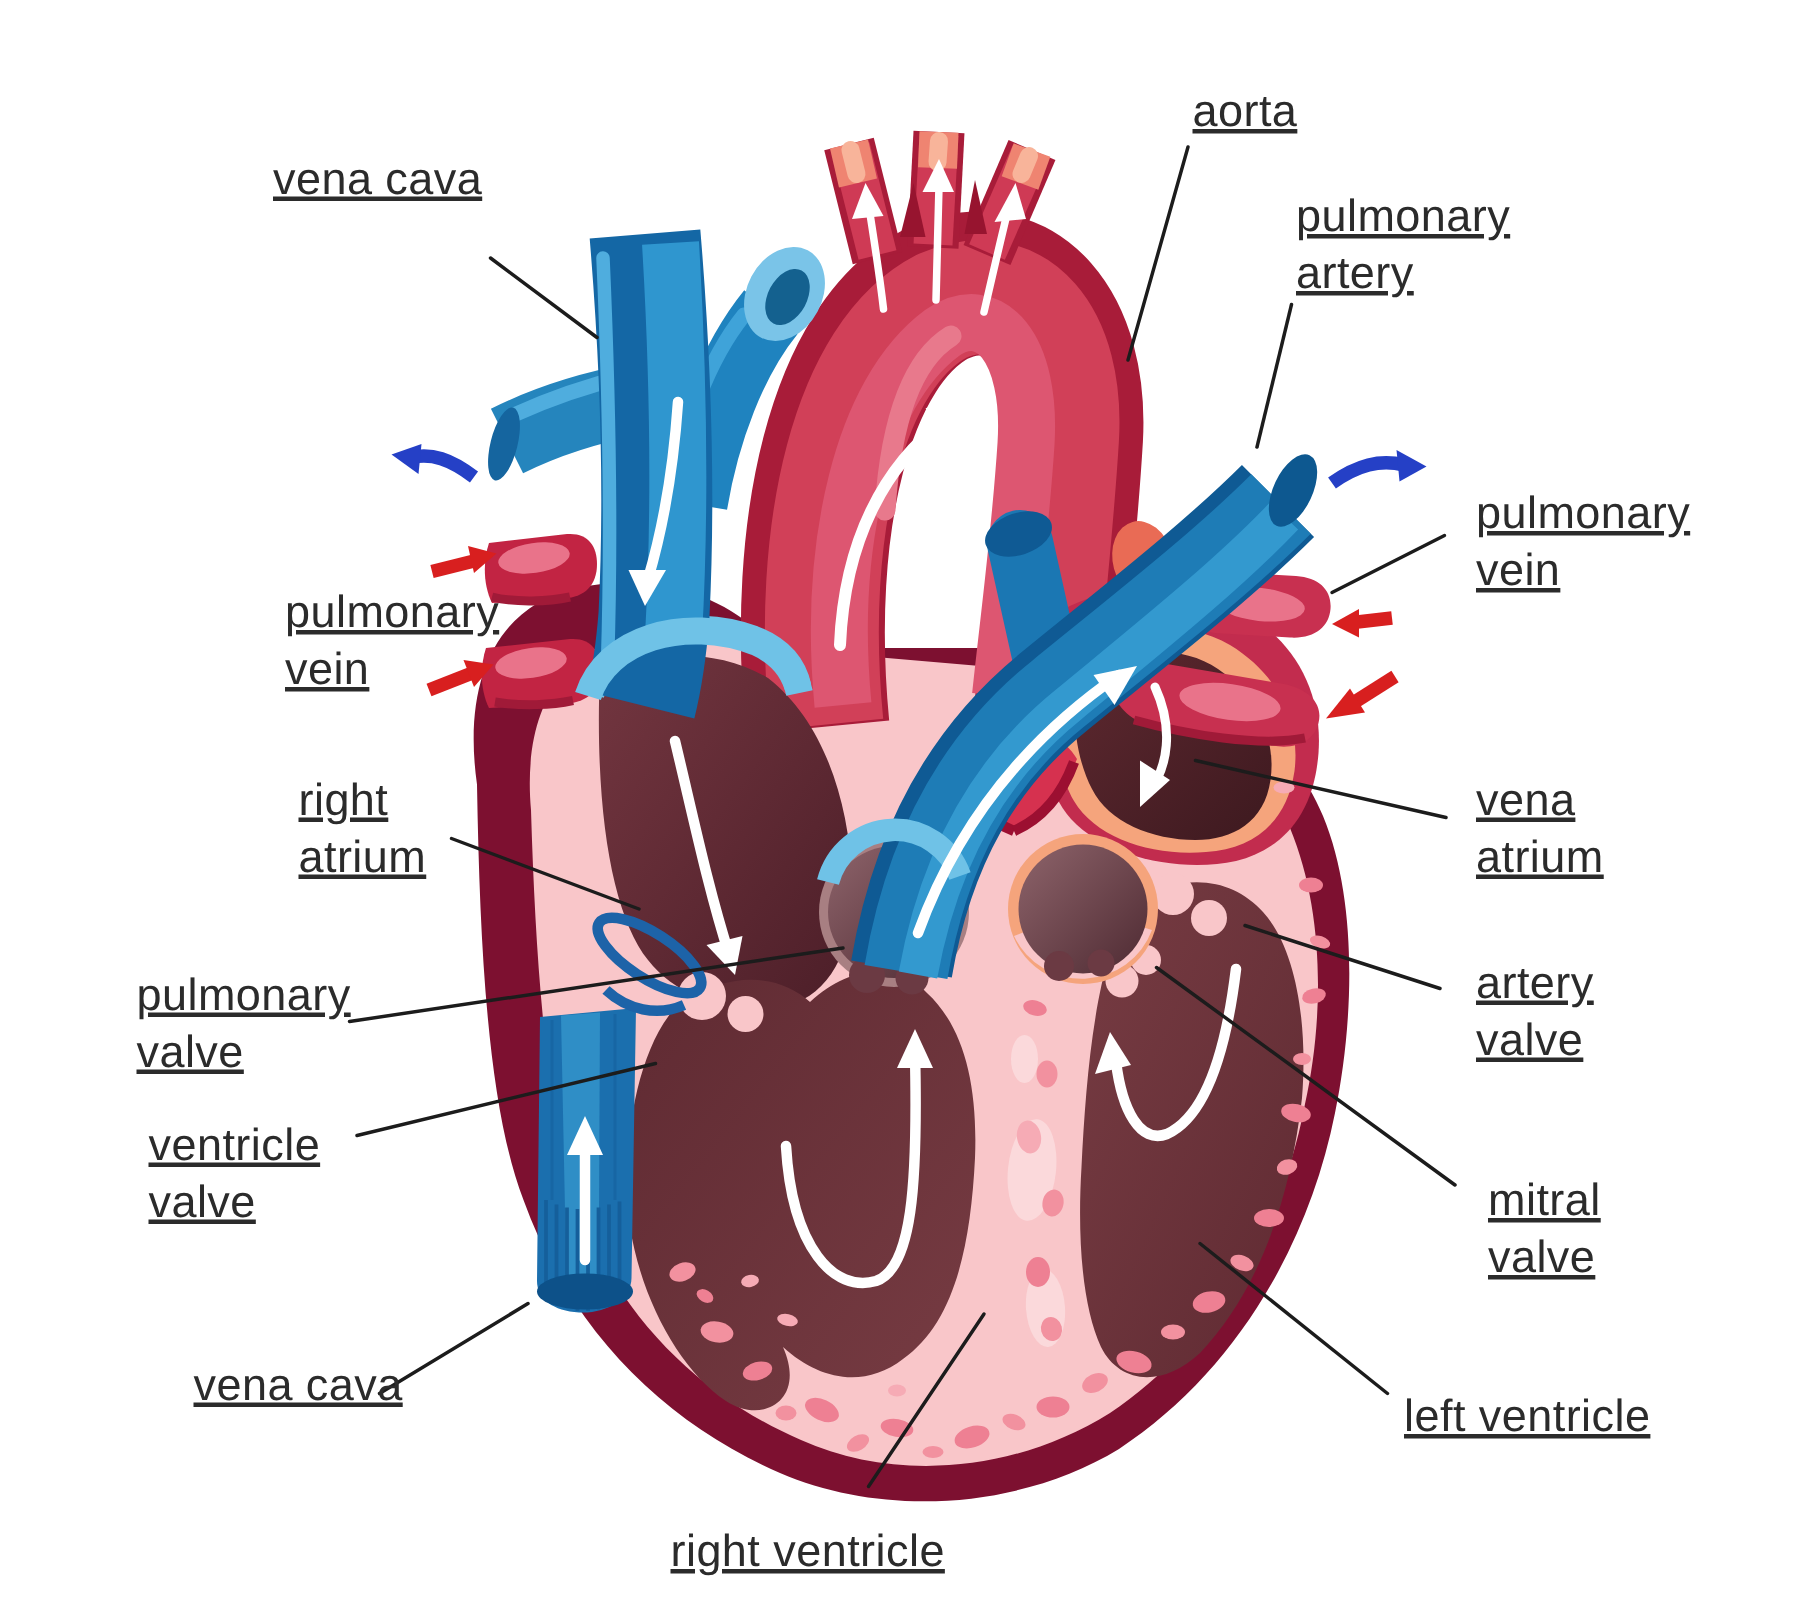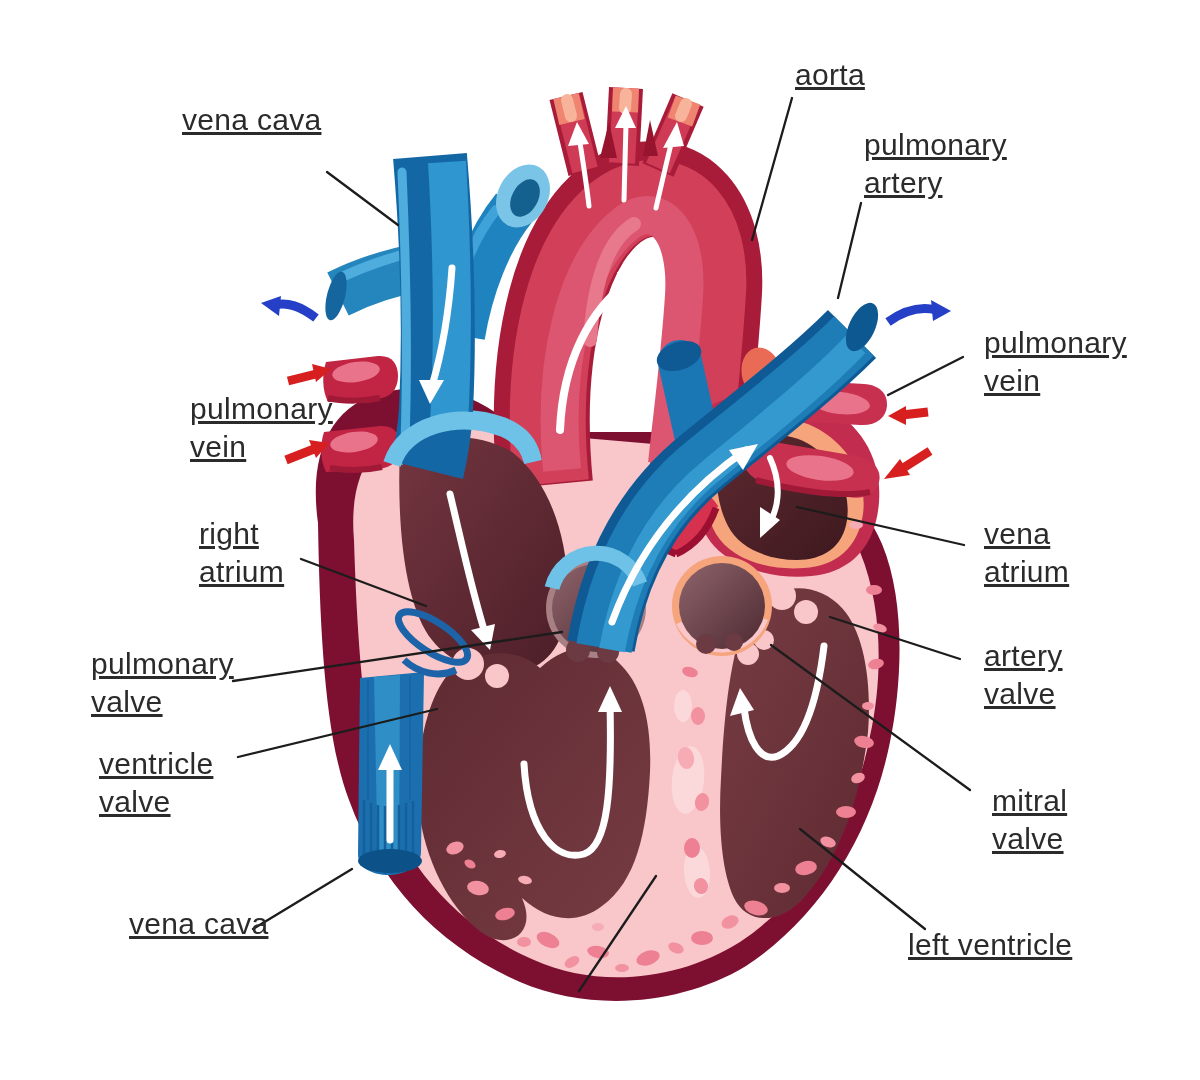--- a/index.html
+++ b/index.html
@@ -342,17 +342,20 @@
       <span>ventricle</span>
       <span>valve</span>
     </div>
 <div class="label" style="left:992px;top:782px">
       <span>mitral</span>
       <span>valve</span>
     </div>
 <div class="label" style="left:129px;top:905px">
       <span>vena cava</span>
     </div>
-<div class="label" style="left:908px;top:926px">
+<div class="label" style="left:447px;top:1016px">
+      <span>right ventricle</span>
+    </div>
+<div class="label" style="left:936px;top:926px">
       <span>left ventricle</span>
     </div>
 
 </div>
 
 </body></html>

